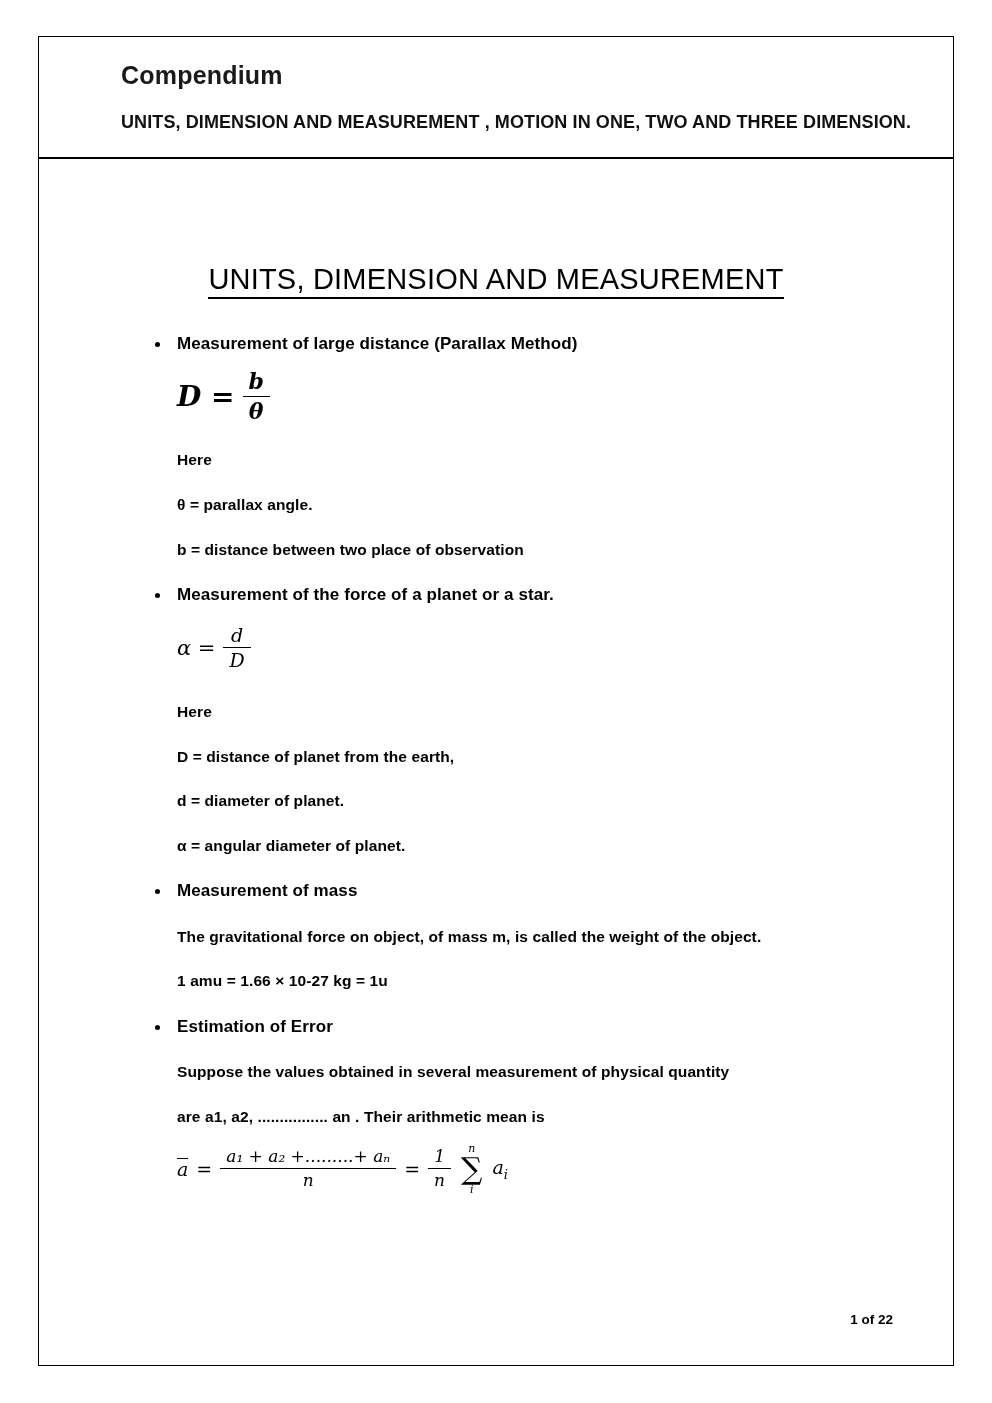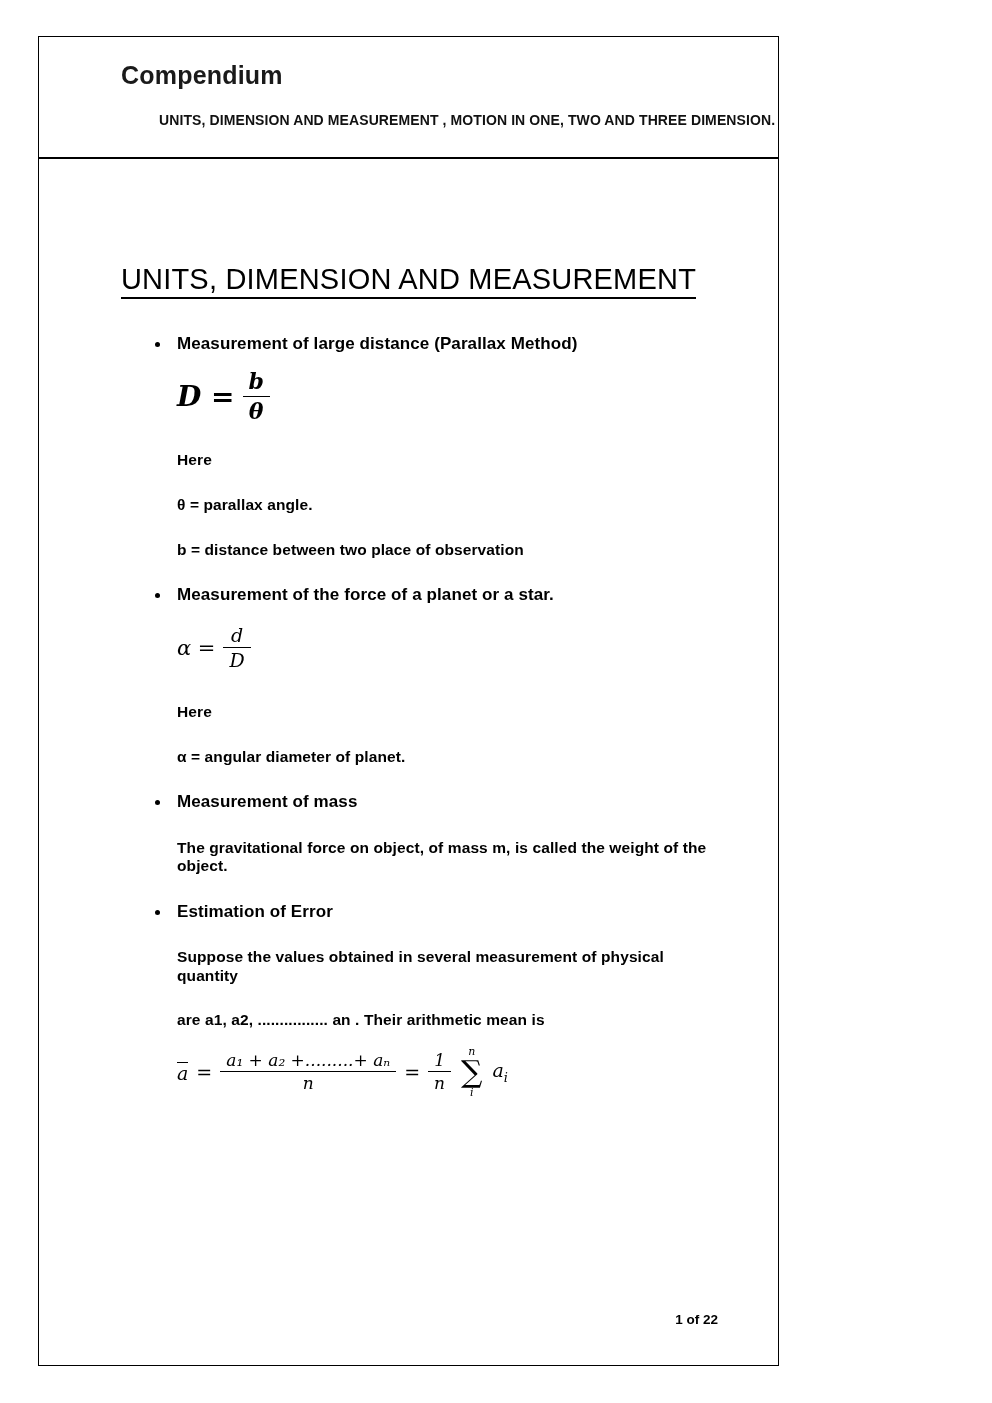--- a/index.html
+++ b/index.html
@@ -10,43 +10,43 @@
   body {
     width: 992px;
     height: 1403px;
     font-family: "Liberation Sans", sans-serif;
     color: #000000;
   }
   .page {
     position: absolute;
     left: 38px;
     top: 36px;
-    width: 741px;
+    width: 916px;
     height: 1330px;
     border: 1px solid #000000;
     box-sizing: border-box;
     background: #ffffff;
   }
   .header {
     position: relative;
     padding: 24px 0 0 0;
     height: 122px;
     box-sizing: border-box;
   }
   .brand {
     font-size: 25px;
     font-weight: bold;
     letter-spacing: 0.2px;
     margin-left: 82px;
     color: #1a1a1a;
   }
   .subtitle {
-    margin-left: 120px;
+    margin-left: 82px;
     margin-top: 22px;
-    font-size: 14px;
+    font-size: 18px;
     font-weight: bold;
     letter-spacing: 0.1px;
     color: #111111;
   }
   .header-rule {
     position: absolute;
     left: 0;
     right: 0;
     bottom: 0;
     height: 0;
@@ -205,27 +205,30 @@
           <span class="eqrow">
             <span>α =</span>
             <span class="frac">
               <span class="num">d</span>
               <span class="den">D</span>
             </span>
           </span>
         </div>
 
         <div class="sub" style="margin-top:30px;">Here</div>
+        <div class="sub">D = distance of planet from the earth,</div>
+        <div class="sub">d = diameter of planet.</div>
         <div class="sub">α = angular diameter of planet.</div>
       </li>
 
       <li class="bullet" style="margin-top:26px;">
         <span class="dot"></span>
         <div class="btext">Measurement of mass</div>
         <div class="sub">The gravitational force on object, of mass m, is called the weight of the object.</div>
+        <div class="sub">1 amu = 1.66 × 10-27 kg = 1u</div>
       </li>
 
       <li class="bullet" style="margin-top:26px;">
         <span class="dot"></span>
         <div class="btext">Estimation of Error</div>
         <div class="sub">Suppose the values obtained in several measurement of physical quantity</div>
         <div class="sub">are a1, a2, ................ an . Their arithmetic mean is</div>
 
         <div class="math m3" style="margin-top:16px;">
           <span class="eqrow">

